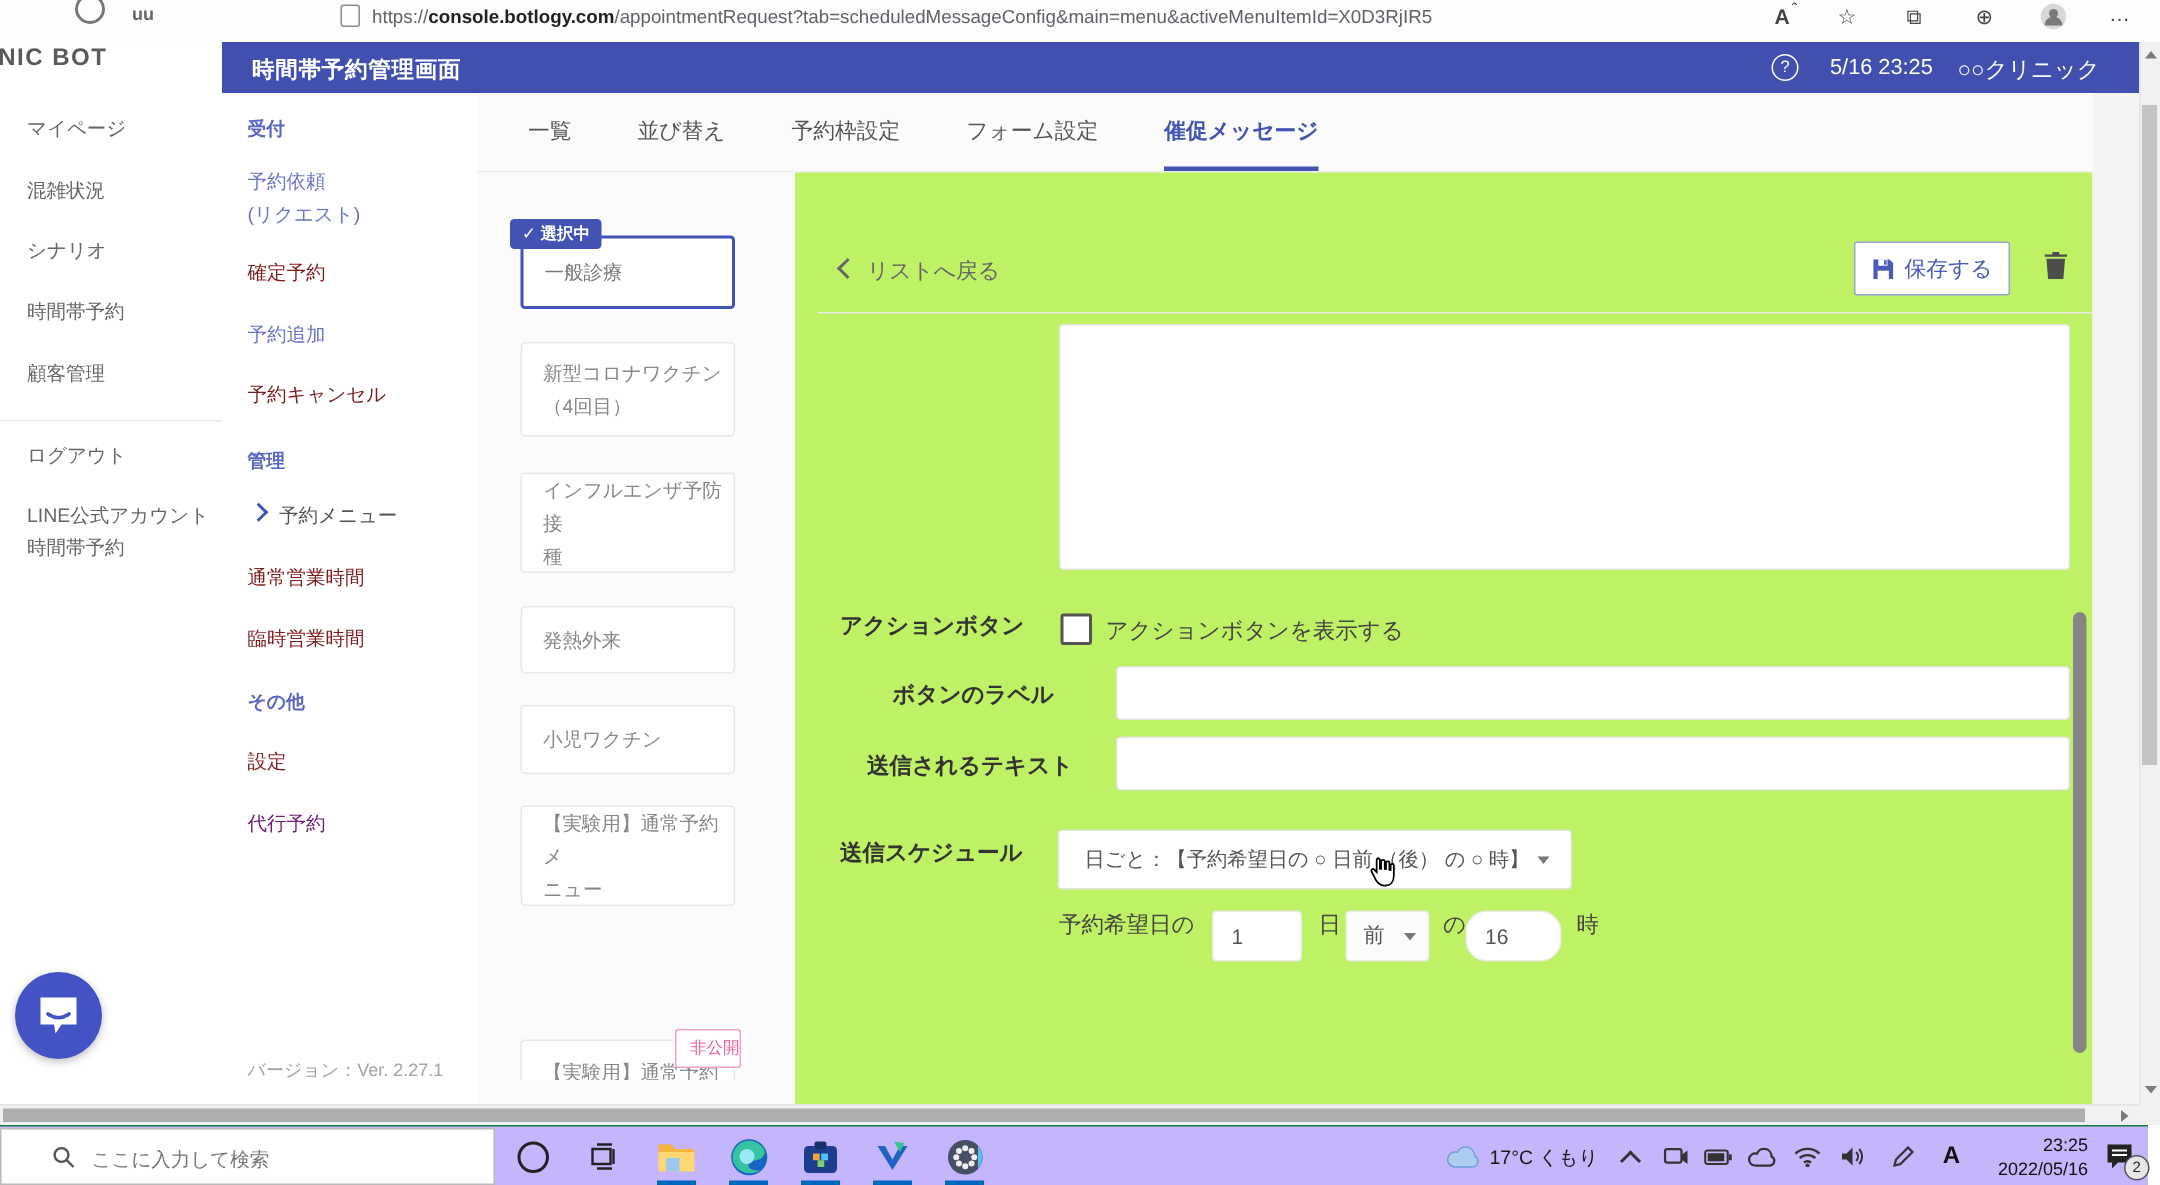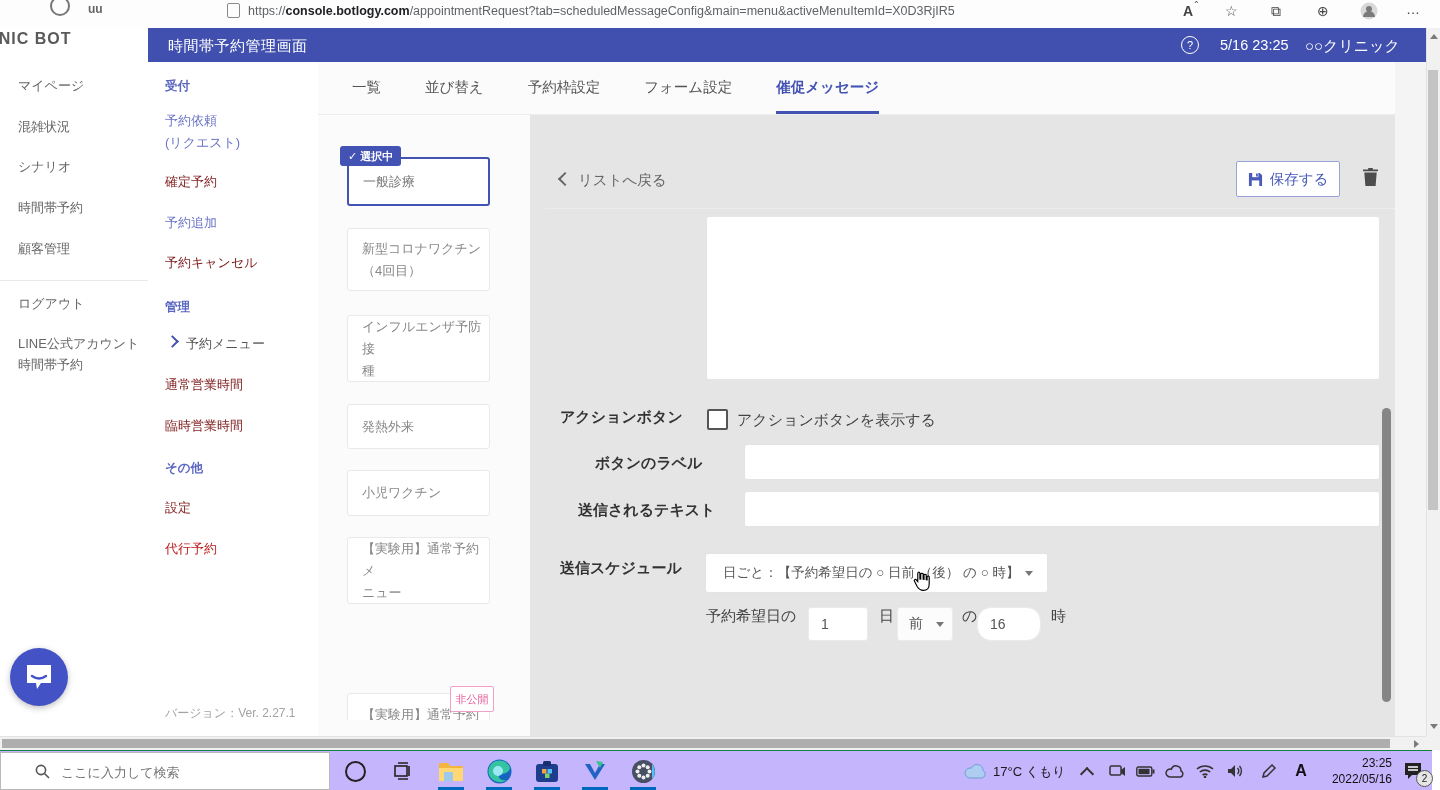--- a/index.html
+++ b/index.html
@@ -14,56 +14,56 @@
   .vsb{left:1426px;top:28px;width:14px;height:708px;background:#f1f1f1;border-left:1px solid #e2e2e2}
   .vsb-thumb{left:1428px;top:70px;width:10px;height:440px;background:#c4c4c4}
   .hsb{left:0;top:736px;width:1426px;height:14px;background:#f1f1f1;border-top:1px solid #e2e2e2}
   .hsb-thumb{left:2px;top:739px;width:1388px;height:9px;background:#aeaeae}
   .tri-up{width:0;height:0;border-left:4px solid transparent;border-right:4px solid transparent;border-bottom:5px solid #7a7a7a}
   .tri-dn{width:0;height:0;border-left:4px solid transparent;border-right:4px solid transparent;border-top:5px solid #7a7a7a}
   .tri-l{width:0;height:0;border-top:4px solid transparent;border-bottom:4px solid transparent;border-right:5px solid #7a7a7a}
   .tri-r{width:0;height:0;border-top:4px solid transparent;border-bottom:4px solid transparent;border-left:5px solid #7a7a7a}
   
   .appbar{left:148px;top:28px;width:1278px;height:34px;background:#4150af;color:#fff}
-  .appbar .title{position:absolute;left:20px;top:9px;font-size:15px;font-weight:normal;letter-spacing:.5px}
+  .appbar .title{position:absolute;left:20px;top:9px;font-size:15px;font-weight:bold;letter-spacing:.5px}
   .helpcirc{position:absolute;left:1033px;top:8px;width:16px;height:16px;border:1.5px solid #fff;border-radius:50%;
     font-size:11px;text-align:center;line-height:16px}
   .appbar .dt{position:absolute;left:1072px;top:9px;font-size:14.5px}
   .appbar .clinic{position:absolute;left:1157px;top:9px;font-size:15px}
   
   .sb1{left:0;top:28px;width:148px;height:708px;background:#fff;border-right:1px solid #e7e7e7;overflow:hidden}
   .sb1 .logo{position:absolute;left:-30px;top:2px;font-size:16px;font-weight:bold;color:#5a5a5a;letter-spacing:1px;white-space:nowrap}
   .sb1 .item{position:absolute;left:18px;font-size:13px;color:#666;white-space:pre-line;line-height:21px;cursor:default}
   .sb1 .div{position:absolute;left:0;top:252px;width:148px;border-top:1px solid #e9e9e9}
   
   .chat{left:10px;top:648px;width:58px;height:58px;border-radius:50%;background:#4353c5;box-shadow:0 2px 6px rgba(0,0,0,.25)}
   
   .sb2{left:148px;top:62px;width:170px;height:674px;background:#fff;border-right:1px solid #ececec}
   .sb2 .hdr{position:absolute;left:17px;font-size:12.5px;color:#5b67c0;font-weight:bold}
   .sb2 .item{position:absolute;left:17px;font-size:13px;color:#7f1d1d;white-space:pre-line;line-height:22px;cursor:pointer}
   .sb2 .item.act{color:#6b74c6}
-  .sb2 .item.dis{color:#b91c1c}
+  .sb2 .item.dis{color:#701a75}
   .sb2 .ver{position:absolute;left:17px;top:643px;font-size:12px;color:#a3a3a3}
   .chev-r{display:inline-block;width:7px;height:7px;border-top:2px solid #4353b4;border-right:2px solid #4353b4;transform:rotate(45deg)}
   
   .tabrow{left:318px;top:62px;width:1077px;height:53px;background:#fbfbfb;border-bottom:1px solid #ededed;display:flex;align-items:stretch;padding-left:34px;box-sizing:border-box}
   .tab{display:flex;align-items:center;margin-right:44px;font-size:14.5px;color:#555;cursor:pointer;border-bottom:3px solid transparent;padding-top:2px}
   .tab.active{color:#4353b4;font-weight:bold;border-bottom-color:#4353b4}
   
   .cardcol{left:318px;top:115px;width:212px;height:621px;background:#fbfbfb;overflow:hidden}
   .cards{position:absolute;left:0;top:0;width:212px;height:605px;overflow:hidden}
   .card{position:absolute;left:29px;width:143px;background:#fff;border:1px solid #e9e9e9;border-radius:3px;
     font-size:13px;color:#888;box-sizing:border-box;display:flex;align-items:center;padding-left:14px;white-space:pre-line;line-height:22px;cursor:pointer}
   .card.sel{border:2px solid #4353b4;color:#777}
   .selbadge{position:absolute;left:22px;top:31px;height:20px;padding:0 8px;background:#4353b4;border-radius:3px;color:#fff;
     font-size:11px;line-height:20px;z-index:3;font-weight:bold}
   .pvtbadge{position:absolute;left:132px;top:571px;width:42px;height:24px;background:#fff;border:1px solid #f3a0c8;border-radius:2px;
-    color:#e8609f;font-size:11px;line-height:24px;text-align:center;z-index:3}
-  
-  .main{left:530px;top:115px;width:865px;height:621px;background:#e5e5e5}
+    color:#e8609f;font-size:11px;line-height:24px;text-align:right;z-index:3}
+  
+  .main{left:530px;top:115px;width:865px;height:621px;background:#bef264}
   .gutter{left:1395px;top:62px;width:31px;height:674px;background:#f4f4f4}
   .back{position:absolute;left:30px;top:56px;font-size:14.5px;color:#666;cursor:pointer}
   .chev-l{display:inline-block;width:8px;height:8px;border-left:2px solid #666;border-bottom:2px solid #666;transform:rotate(45deg);margin-right:8px;position:relative;top:-1px}
   .savebtn{position:absolute;left:706px;top:46px;width:104px;height:36px;background:#fff;border:1px solid #98a3d8;border-radius:2px;
     color:#4a5ab9;font-size:14.5px;display:flex;align-items:center;justify-content:center;gap:7px;cursor:pointer;box-sizing:border-box}
   .trash{position:absolute;left:833px;top:53px;cursor:pointer}
   .hdrdiv{position:absolute;left:15px;top:93px;width:1366px;border-top:1px solid #ececec}
   .bigbox{position:absolute;left:176px;top:101px;width:672px;height:162px;border:1px solid #e6e6e6;border-radius:3px;background:#fff}
   .flabel{position:absolute;font-size:15px;font-weight:bold;color:#333;white-space:nowrap}
   .cbx{position:absolute;left:177px;top:294px;width:17px;height:17px;border:2px solid #555;border-radius:2px;background:#fff;cursor:pointer}

